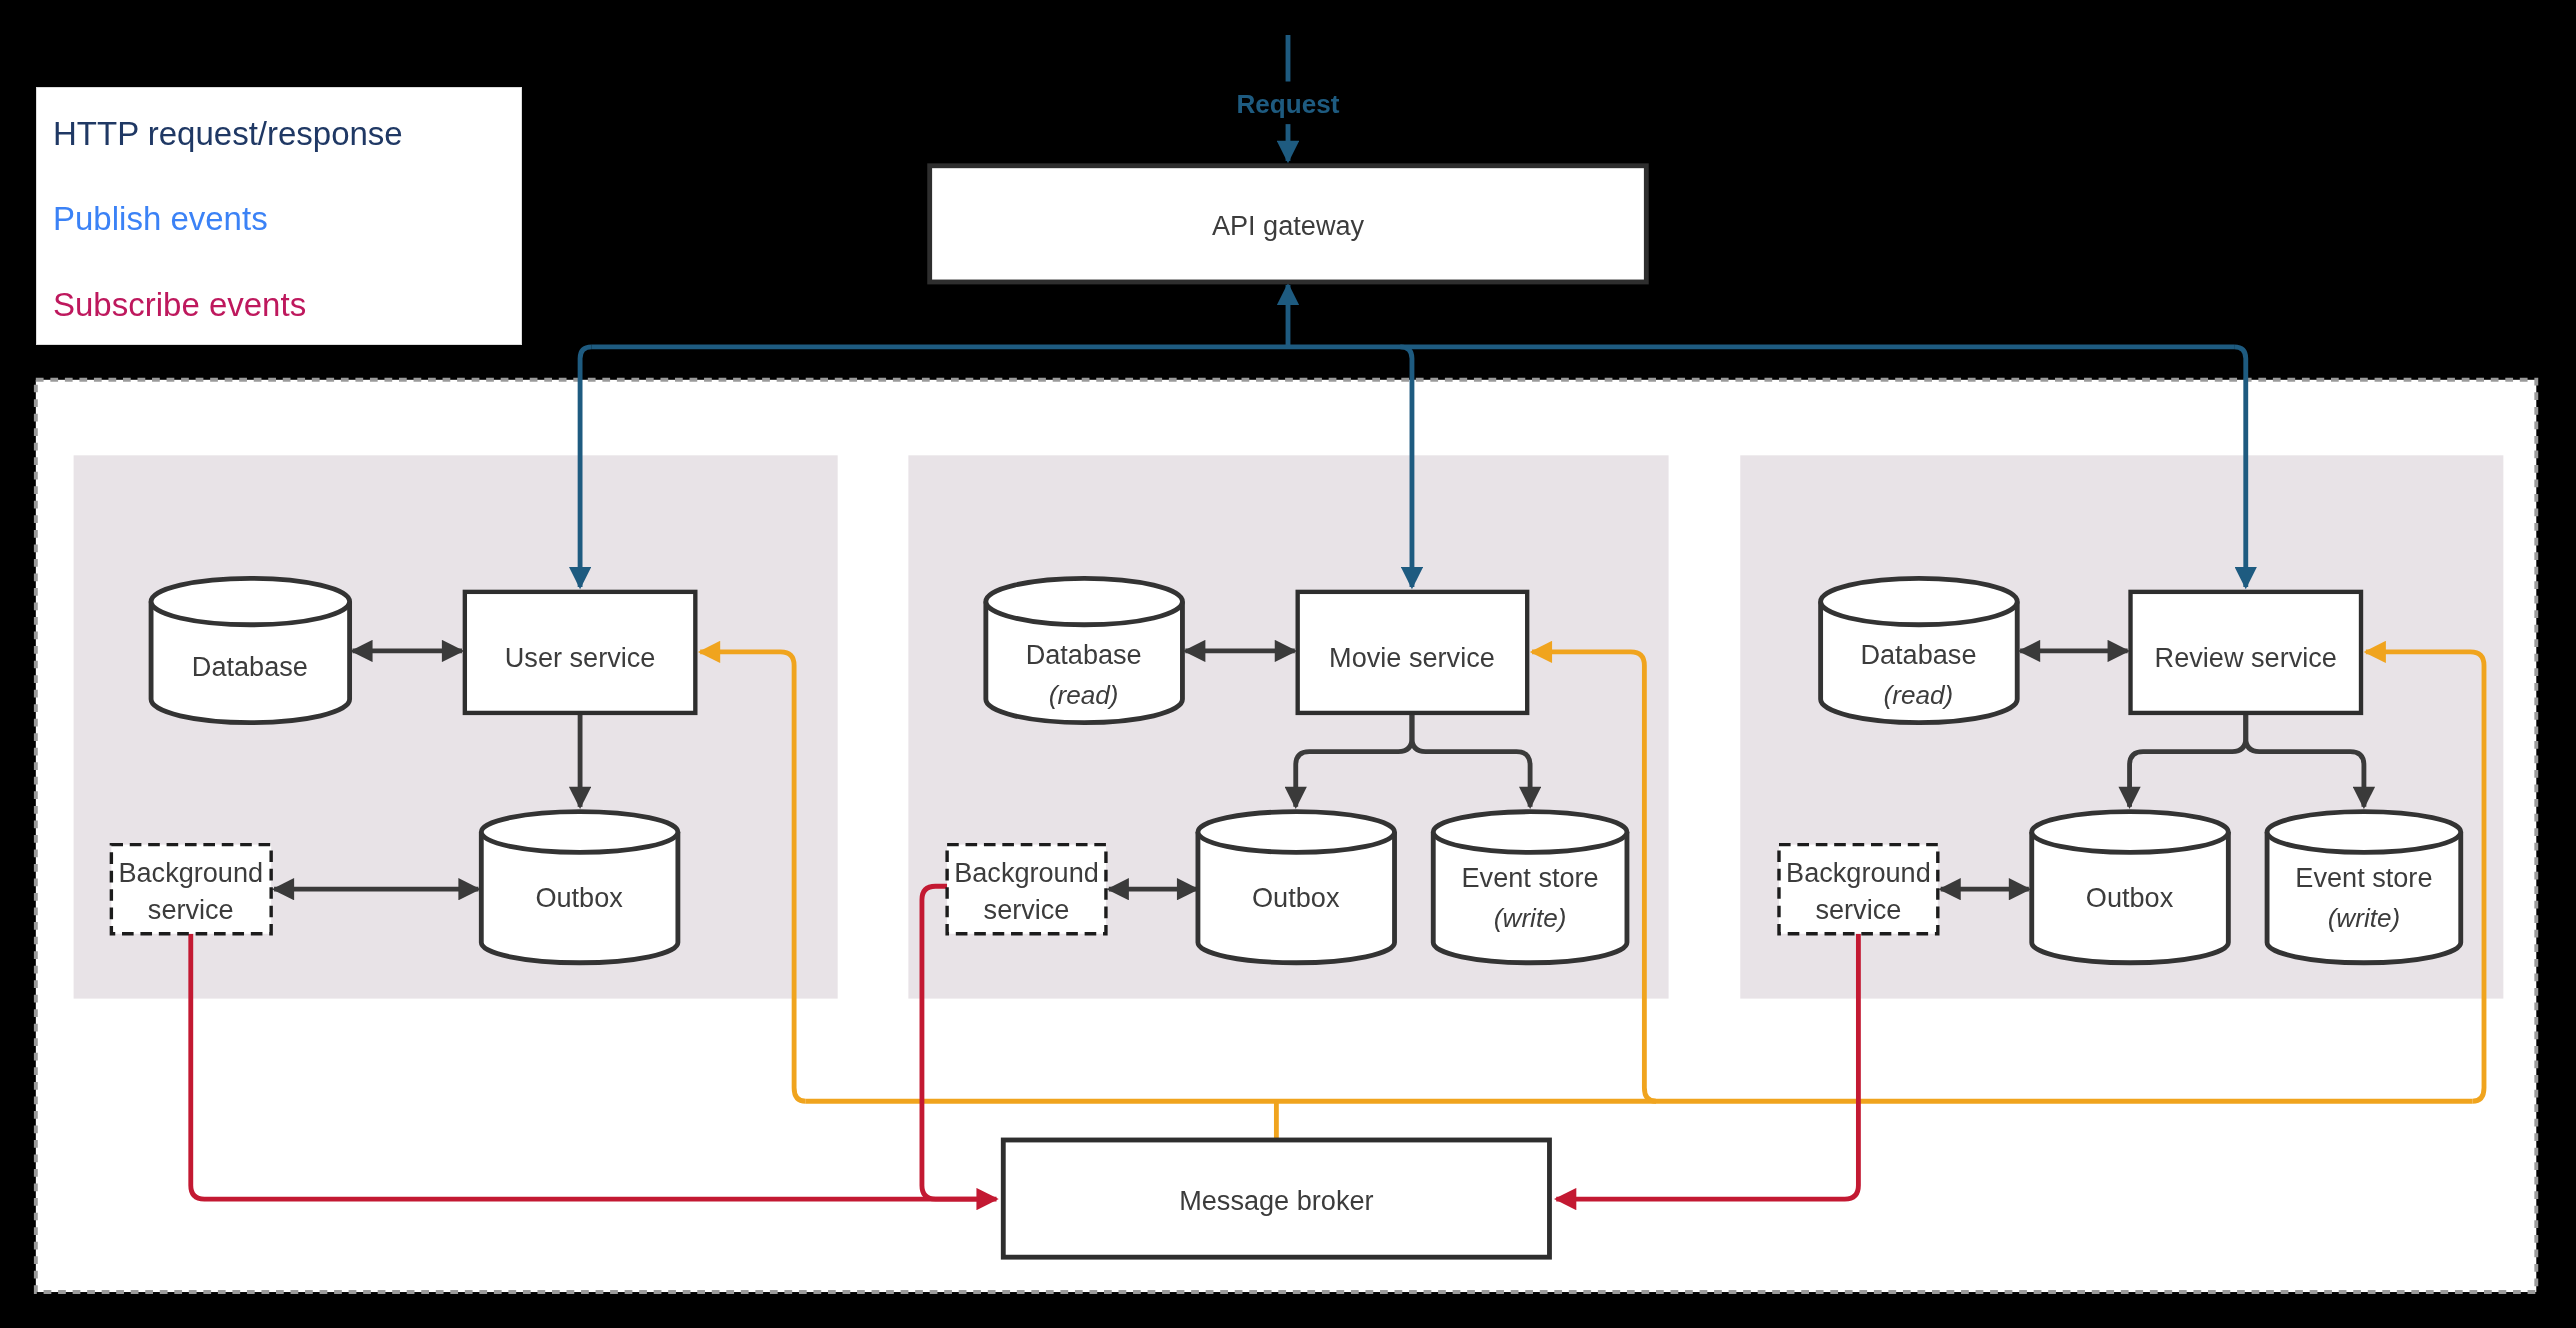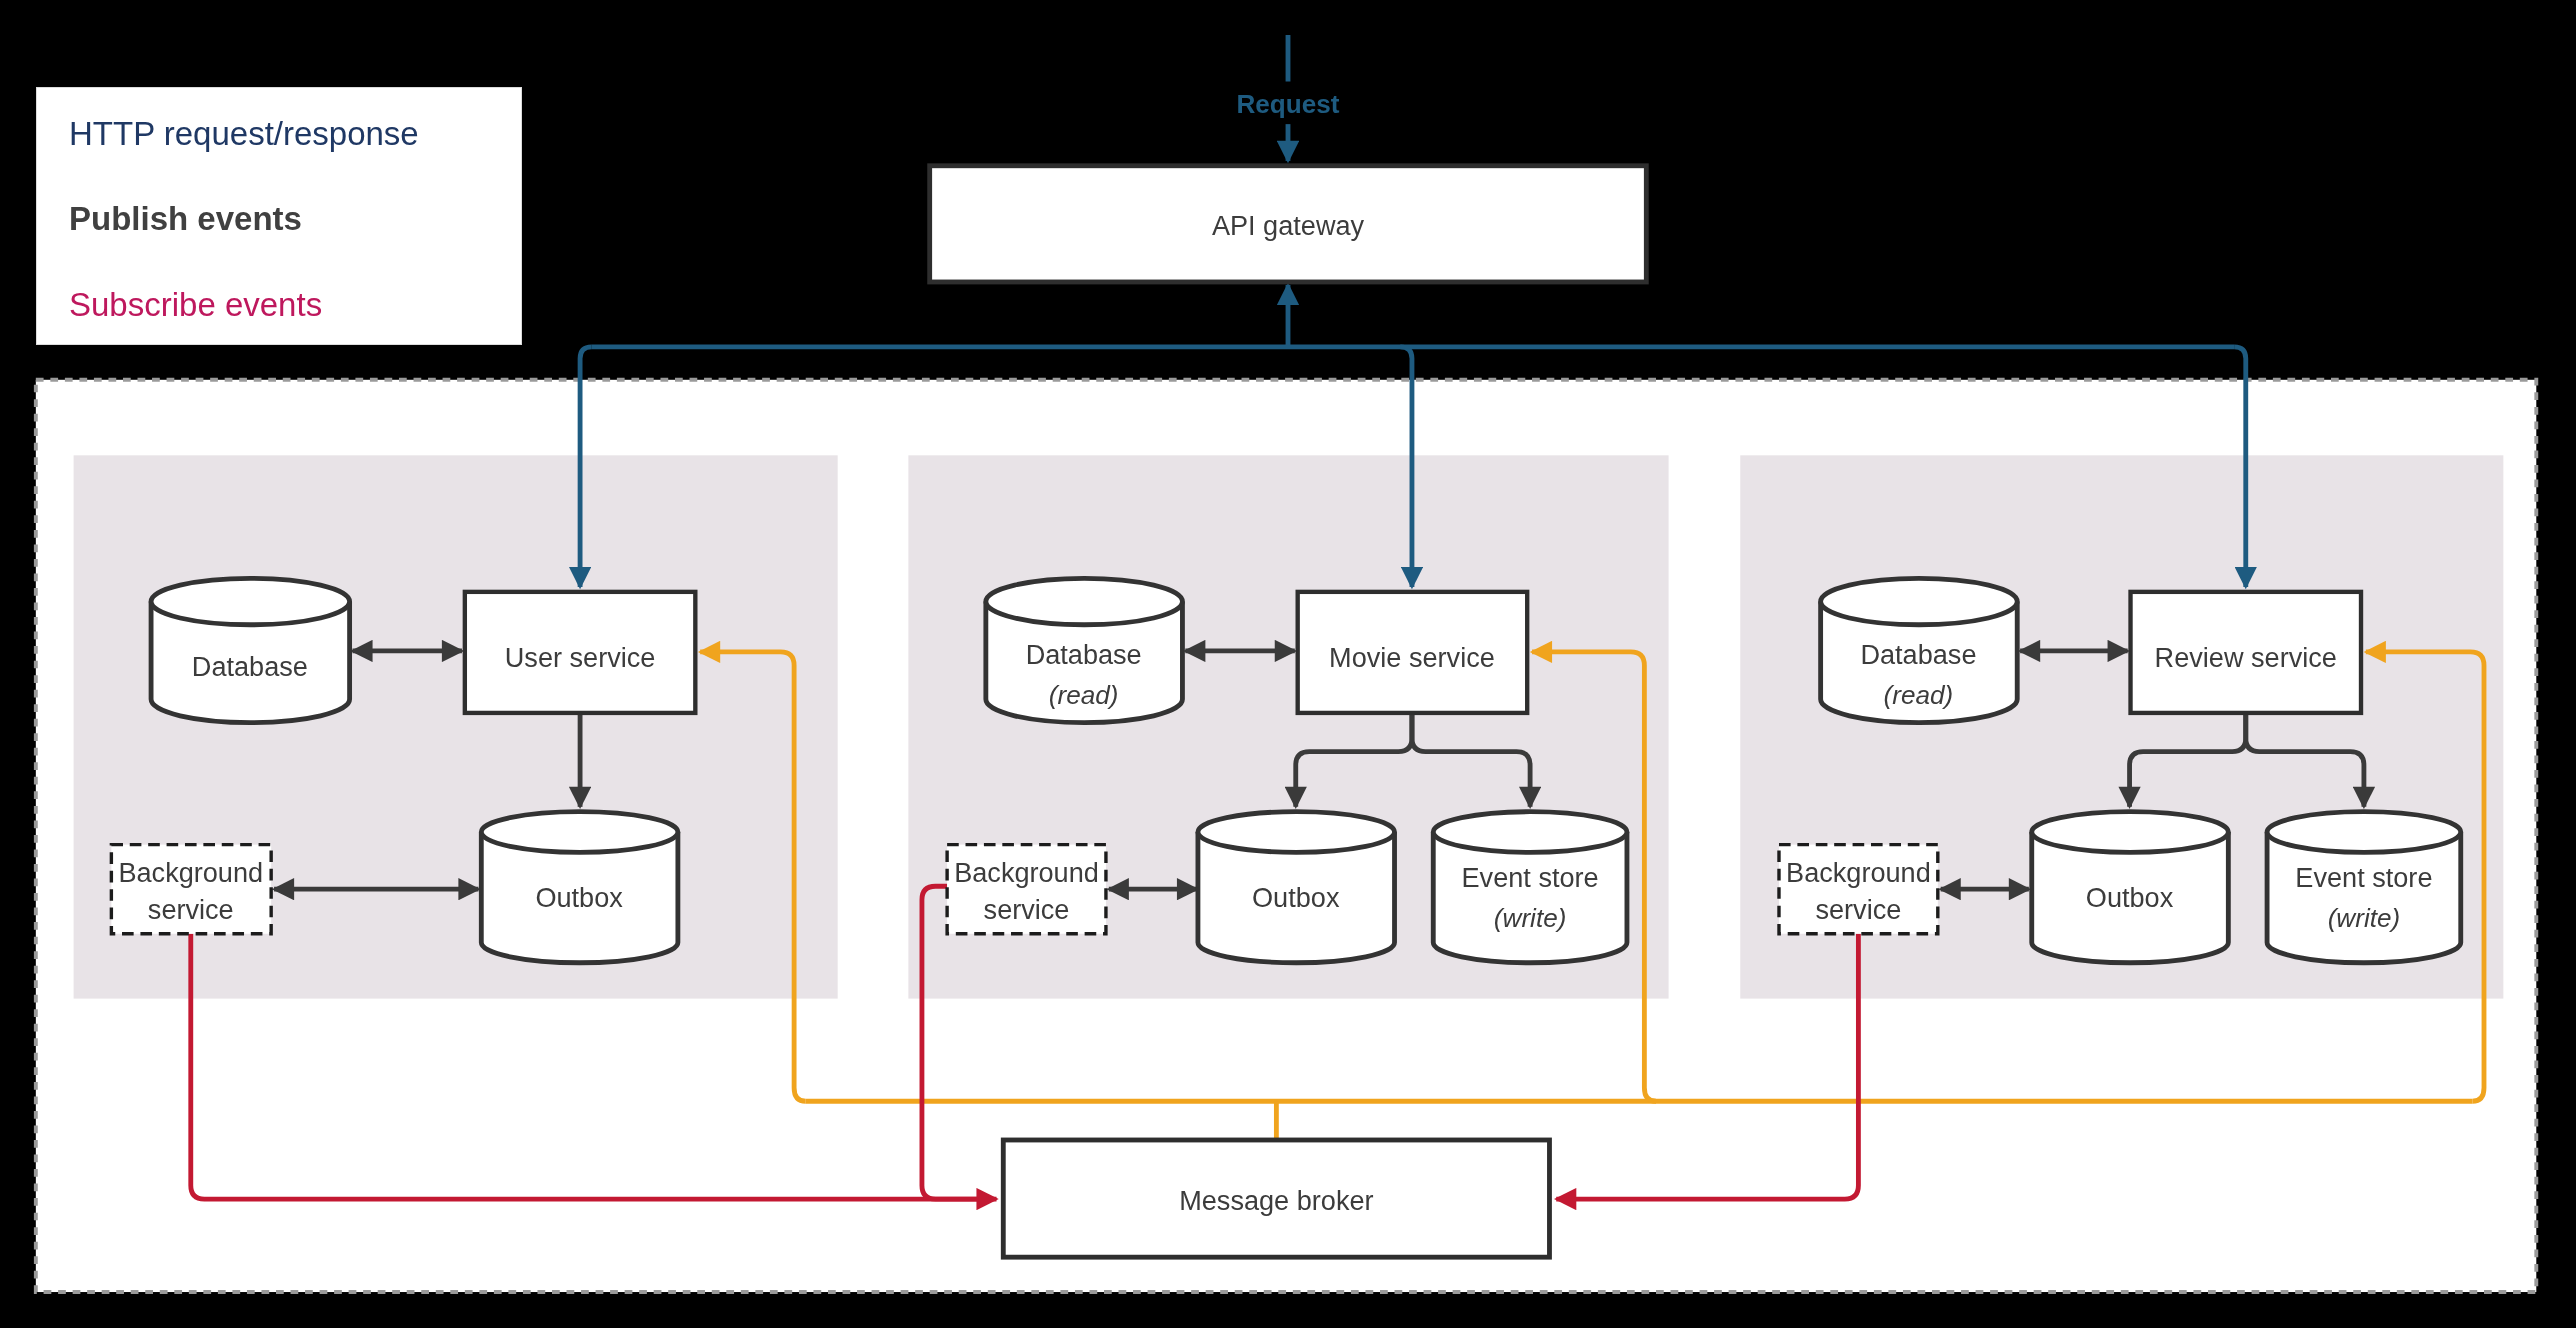--- a/index.html
+++ b/index.html
@@ -10,25 +10,25 @@
     font-family:"Liberation Sans", sans-serif;
     overflow:hidden;
   }
   .canvas > svg{position:absolute;left:0;top:0;}
   .legend{
     position:absolute;left:36px;top:87px;width:486px;height:258px;
     background:#ffffff;border:1.9px solid #dcdcdc;box-sizing:border-box;
     z-index:5;
   }
   .legend-item{
-    position:absolute;left:32px;
+    position:absolute;left:16px;
     font-size:33px;line-height:37px;white-space:nowrap;text-align:center;
   }
   .legend-http{color:#1F3864;top:27px;}
-  .legend-publish{color:#404040;top:112px;font-weight:bold;}
+  .legend-publish{color:#3b82f6;top:112px;}
   .legend-subscribe{color:#be185d;top:198px;}
   text{
     font-family:"Liberation Sans", sans-serif;
     fill:#3C3C3C;font-size:28px;
   }
   .note{font-style:italic;font-size:27px;}
   .request-text{fill:#1E5B80;font-weight:600;font-size:27px;}
 </style>
 </head>
 <body>

